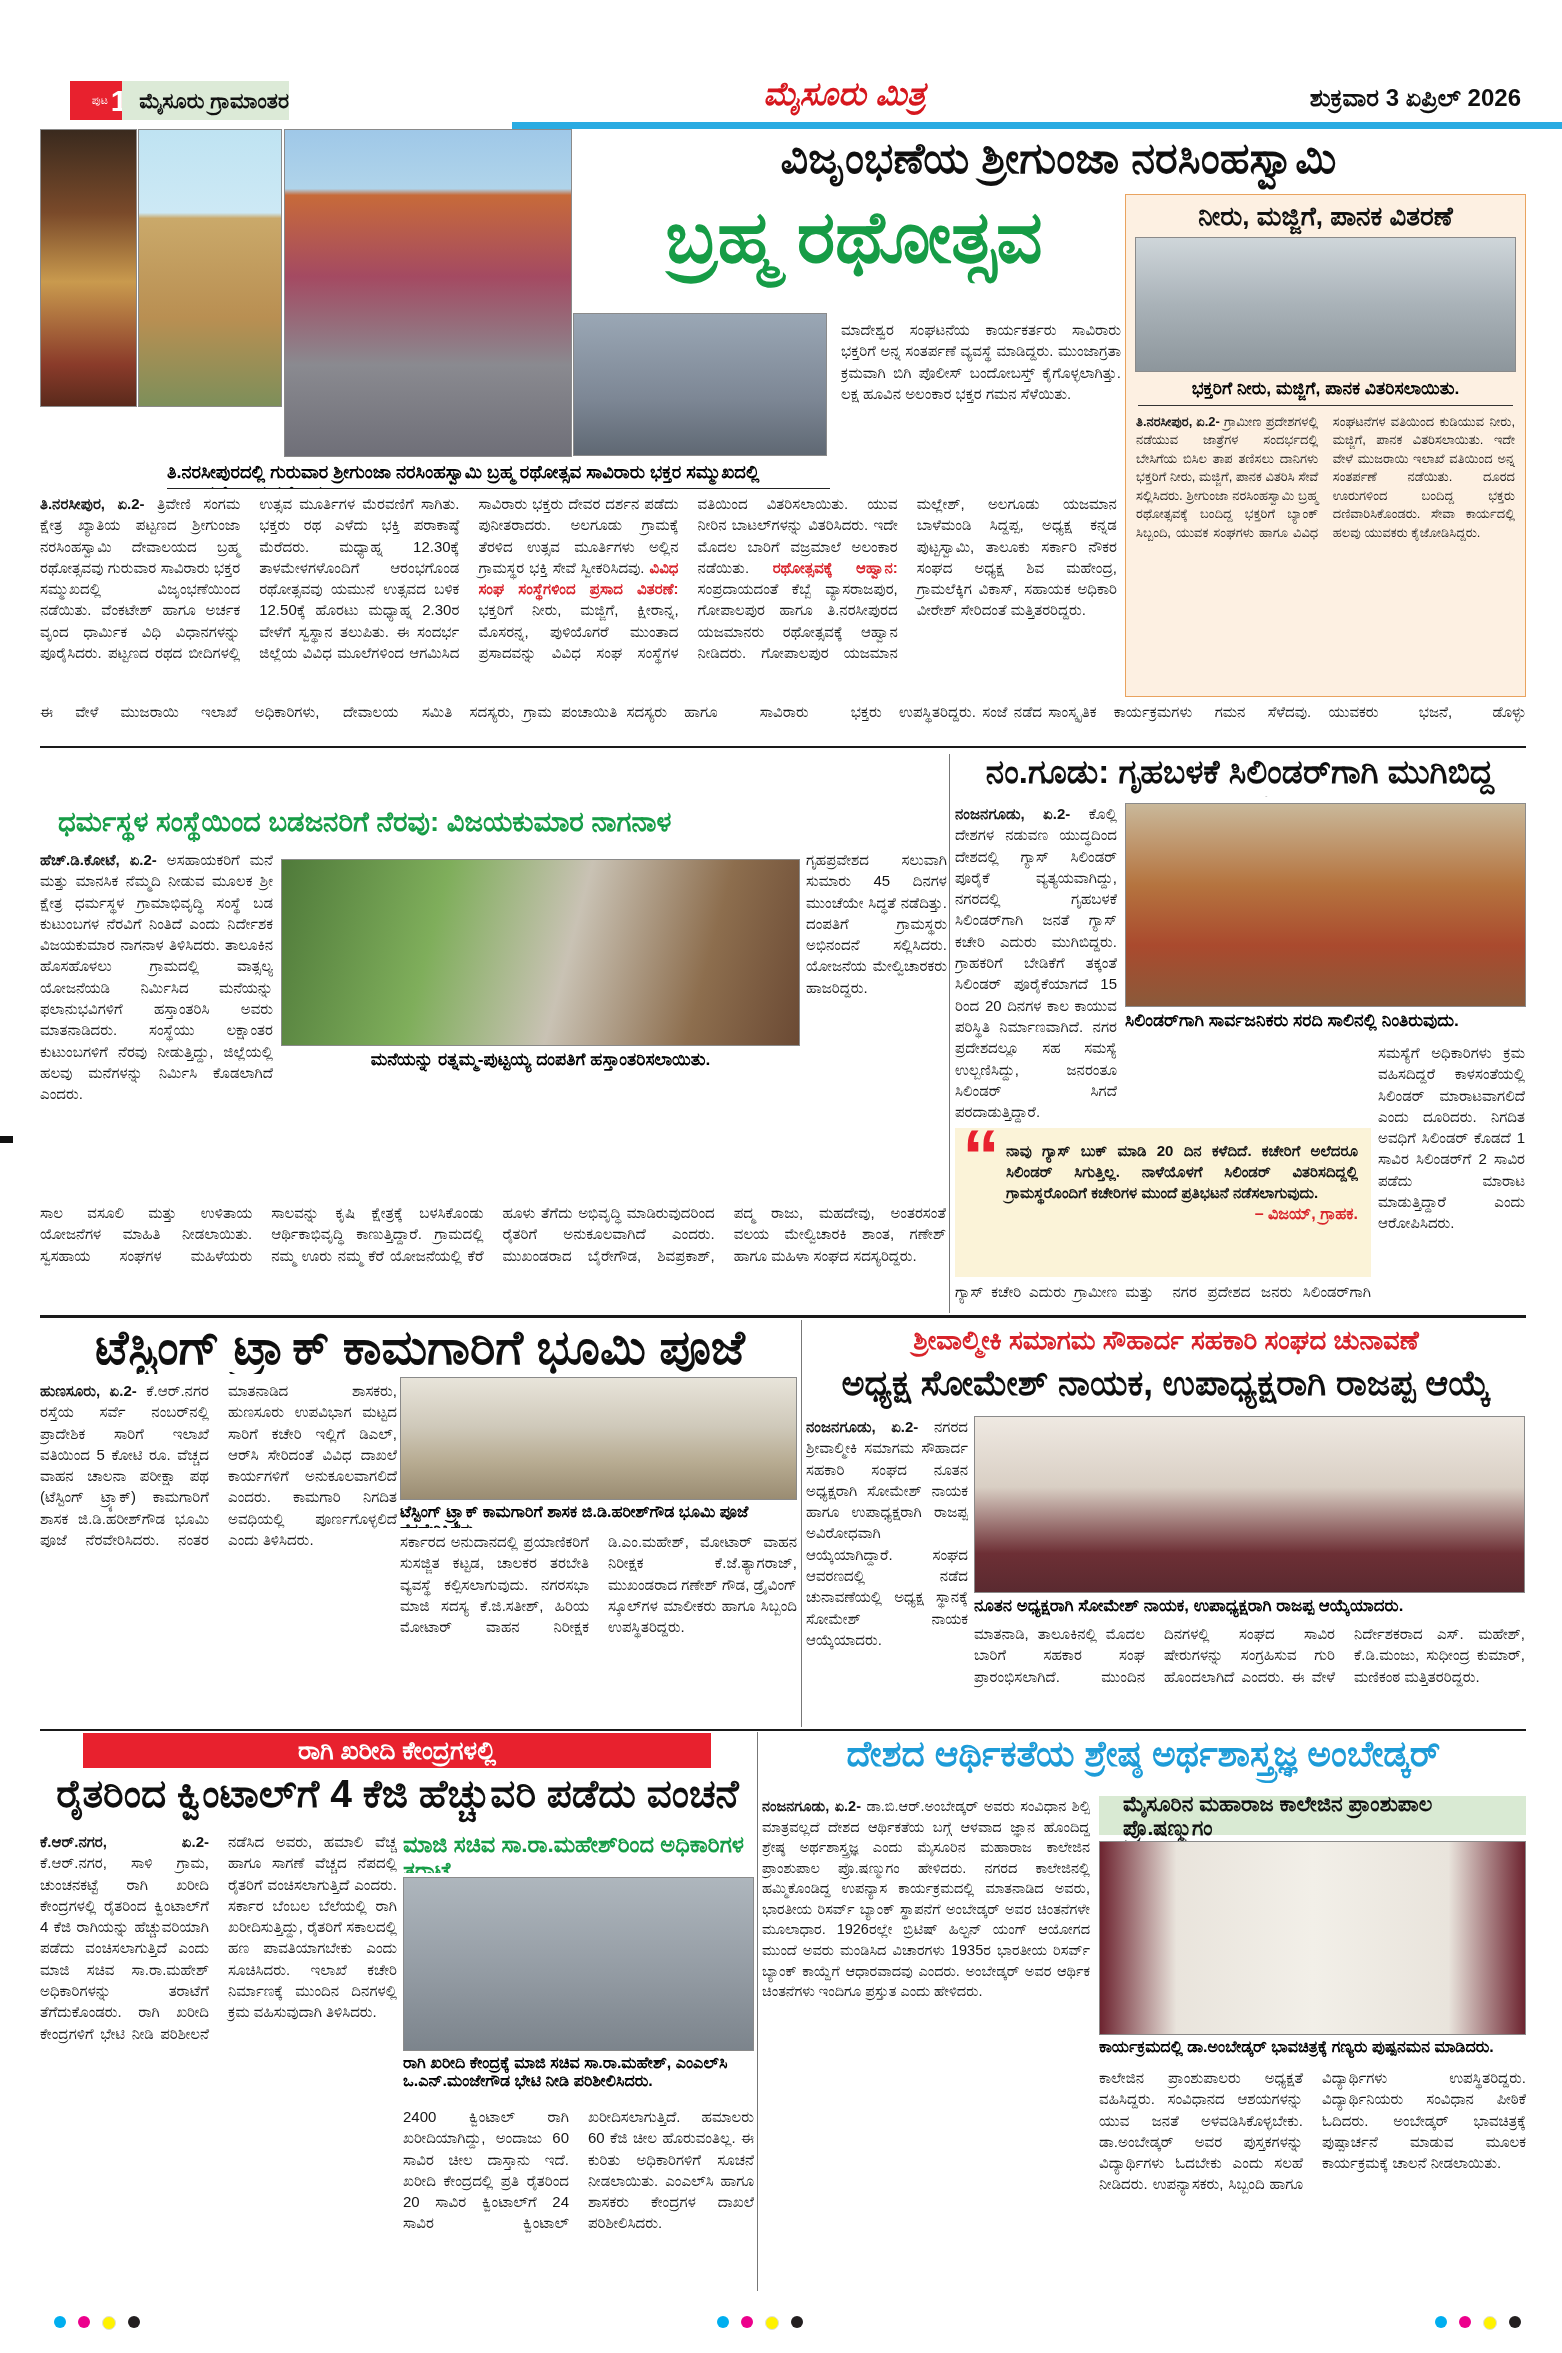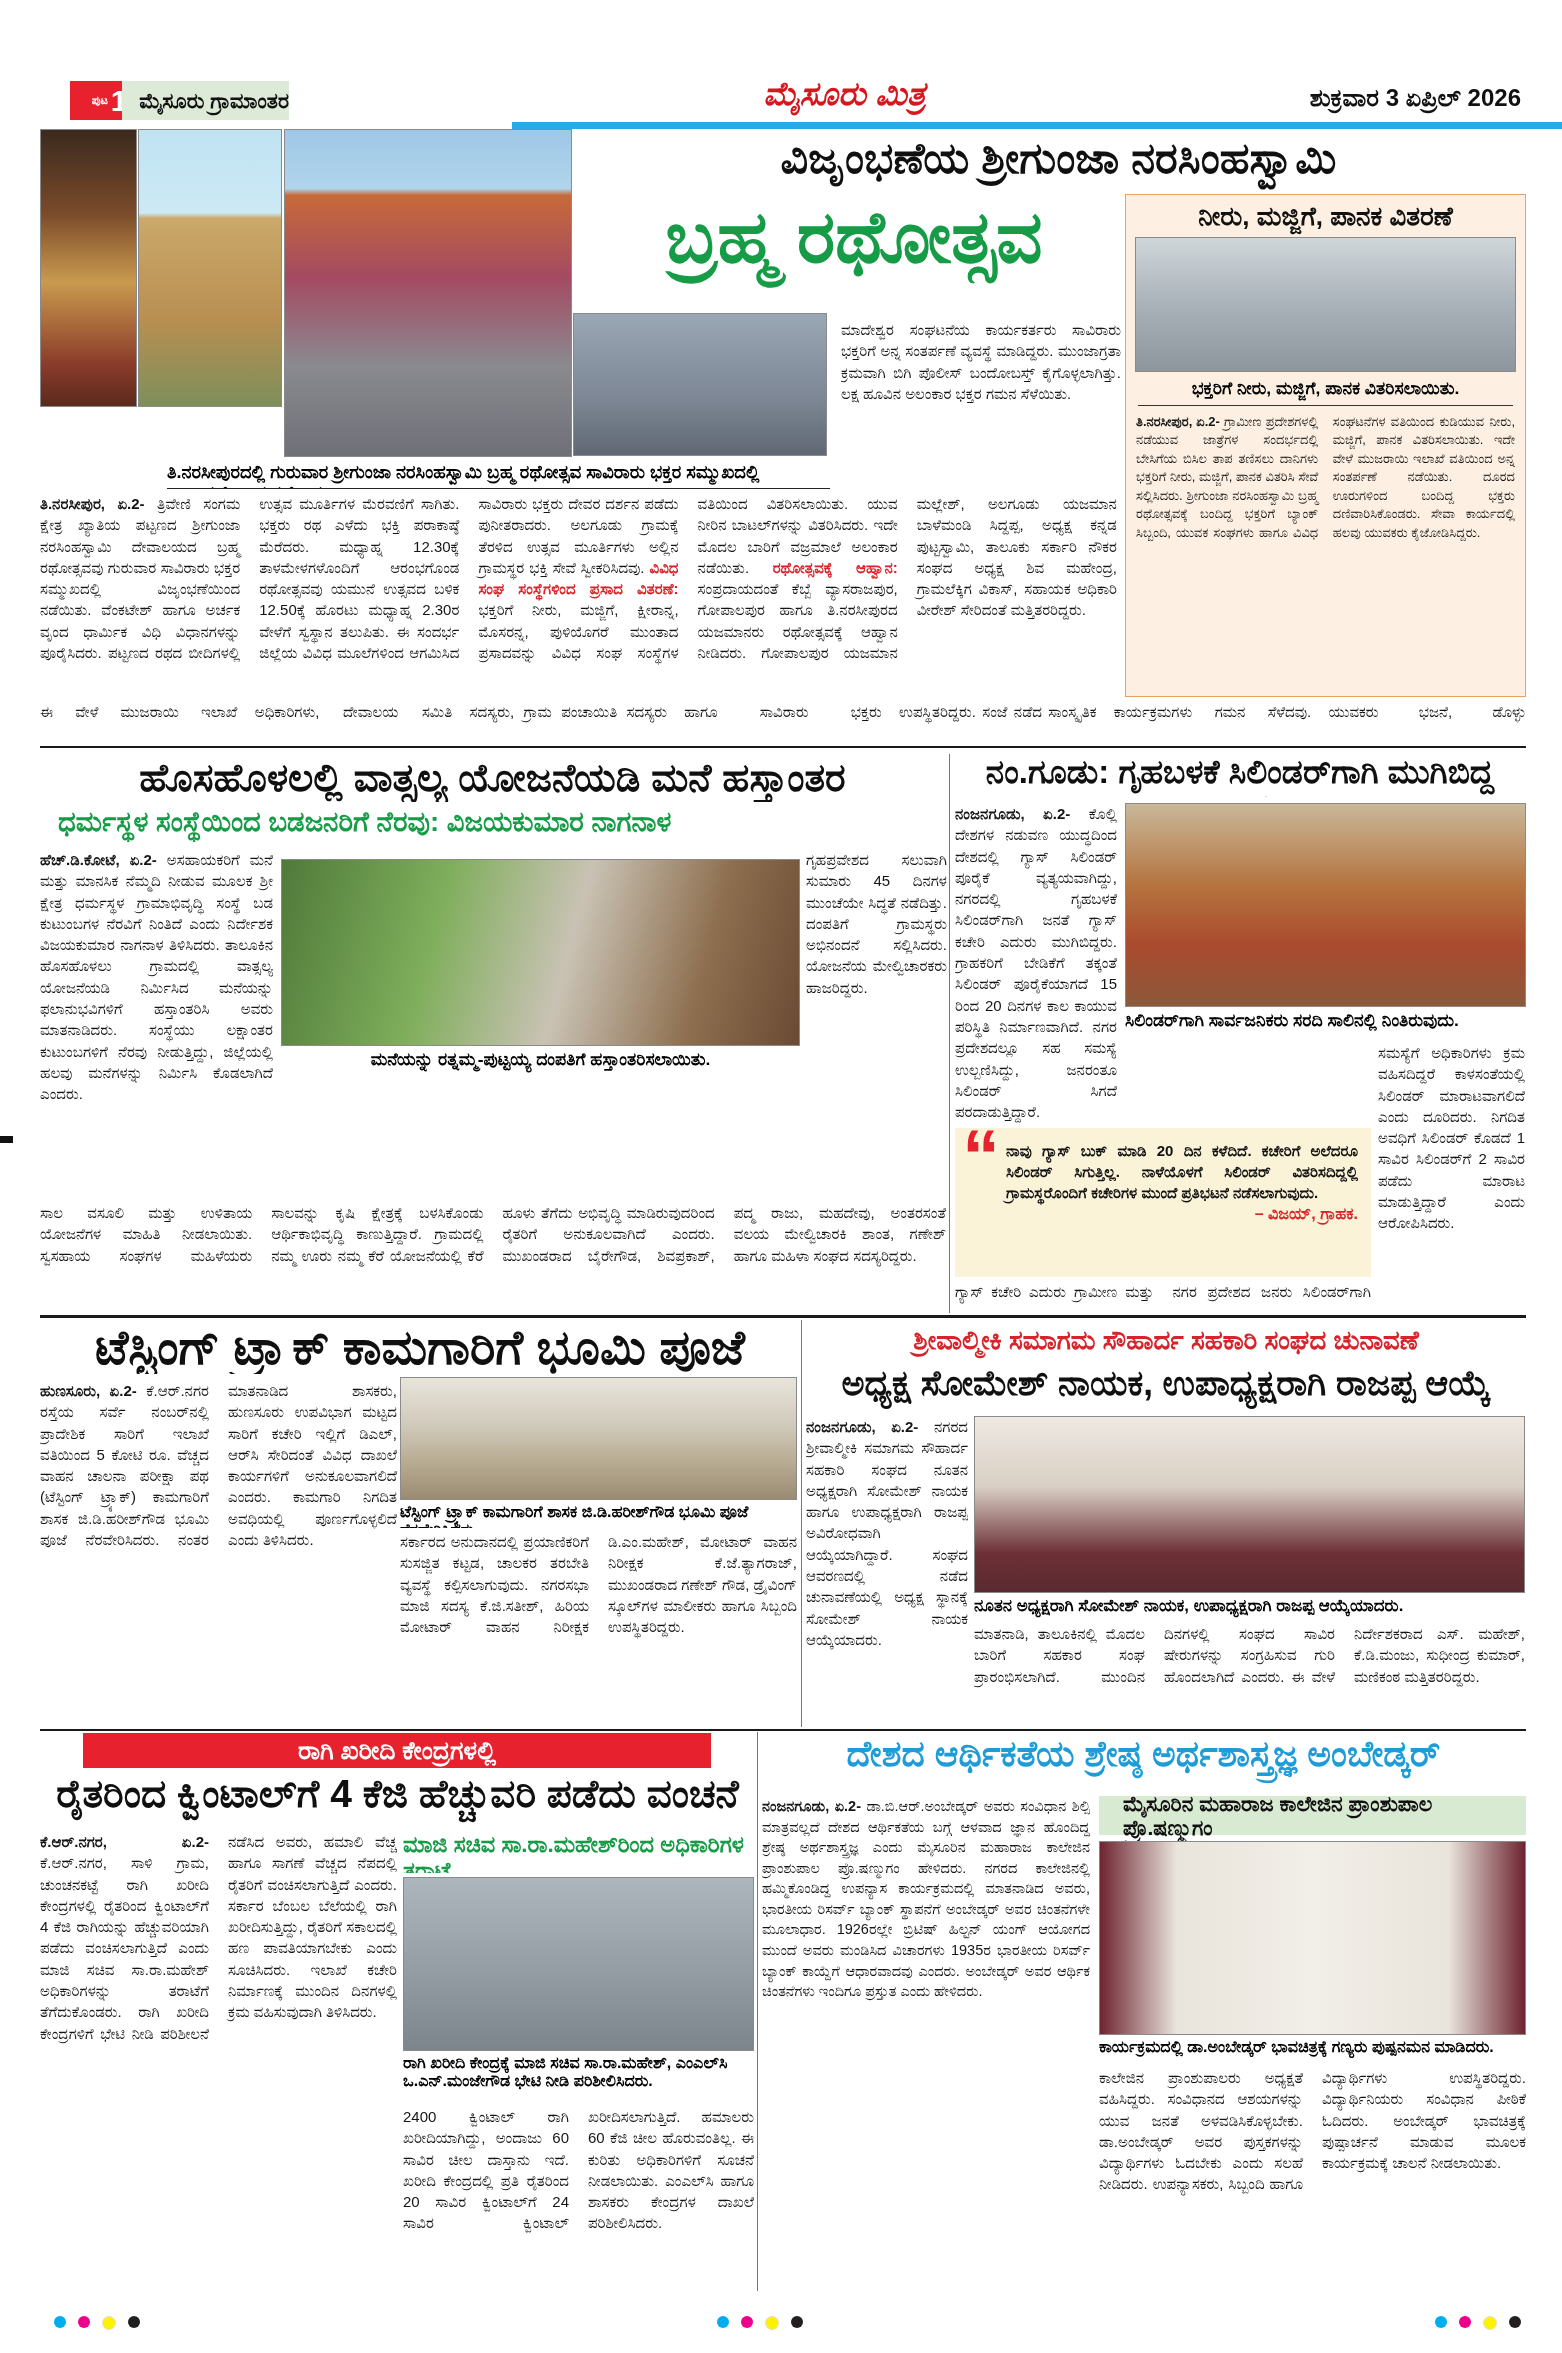--- a/index.html
+++ b/index.html
@@ -26,21 +26,21 @@
   .qtext{font-size:15px;font-weight:bold;line-height:1.4;text-align:justify;}
   .qsig{color:#d8232a;font-weight:bold;text-align:right;font-size:16px;margin-top:2.9px;}
   .sidebar{background:#fdf0e2;border:1.4px solid #e9a35f;box-sizing:border-box;}
 </style>
 </head>
 <body>
 
 <div id="sheet">
 
   <div class="abs" style="left:70px;top:81px;width:52px;height:39px;background:#e8212e;display:flex;align-items:center;justify-content:center;gap:2.9px;">
-    <span style="color:#fff;font-size:11px;font-weight:bold;padding-left:44px;">ಪುಟ</span>
+    <span style="color:#fff;font-size:11px;font-weight:normal;padding-left:44px;">ಪುಟ</span>
     <span style="color:#fff;font-size:30px;font-weight:bold;line-height:1;">10</span>
   </div>
   <div class="abs" style="left:122px;top:81px;width:167px;height:39px;background:#dcead7;display:flex;align-items:center;justify-content:flex-end;">
     <span style="font-size:21px;font-weight:bold;white-space:nowrap;">ಮೈಸೂರು ಗ್ರಾಮಾಂತರ</span>
   </div>
   <div class="abs" style="left:674px;top:72px;width:341px;height:45px;display:flex;align-items:center;justify-content:center;">
     <span style="color:#d6171e;font-size:33px;font-weight:bold;font-style:italic;white-space:nowrap;">ಮೈಸೂರು ಮಿತ್ರ</span>
   </div>
   <div class="abs" style="left:1130px;top:84px;width:391px;height:33px;text-align:right;font-size:24px;font-weight:bold;">ಶುಕ್ರವಾರ 3 ಏಪ್ರಿಲ್ 2026</div>
   <div class="abs" style="left:512px;top:122px;width:1051px;height:7.2px;background:#29abe2;"></div>
@@ -73,21 +73,20 @@
     <span>ತ್ರಿವೇಣಿ ಸಂಗಮ ಕ್ಷೇತ್ರ ಖ್ಯಾತಿಯ ಪಟ್ಟಣದ ಶ್ರೀಗುಂಜಾ ನರಸಿಂಹಸ್ವಾಮಿ ದೇವಾಲಯದ ಬ್ರಹ್ಮ ರಥೋತ್ಸವವು ಗುರುವಾರ ಸಾವಿರಾರು ಭಕ್ತರ ಸಮ್ಮುಖದಲ್ಲಿ ವಿಜೃಂಭಣೆಯಿಂದ ನಡೆಯಿತು. ವೆಂಕಟೇಶ್ ಹಾಗೂ ಅರ್ಚಕ ವೃಂದ ಧಾರ್ಮಿಕ ವಿಧಿ ವಿಧಾನಗಳನ್ನು ಪೂರೈಸಿದರು. ಪಟ್ಟಣದ ರಥದ ಬೀದಿಗಳಲ್ಲಿ ಉತ್ಸವ ಮೂರ್ತಿಗಳ ಮೆರವಣಿಗೆ ಸಾಗಿತು. ಭಕ್ತರು ರಥ ಎಳೆದು ಭಕ್ತಿ ಪರಾಕಾಷ್ಠೆ ಮೆರೆದರು. ಮಧ್ಯಾಹ್ನ 12.30ಕ್ಕೆ ತಾಳಮೇಳಗಳೊಂದಿಗೆ ಆರಂಭಗೊಂಡ ರಥೋತ್ಸವವು ಯಮುನೆ ಉತ್ಸವದ ಬಳಿಕ 12.50ಕ್ಕೆ ಹೊರಟು ಮಧ್ಯಾಹ್ನ 2.30ರ ವೇಳೆಗೆ ಸ್ವಸ್ಥಾನ ತಲುಪಿತು. ಈ ಸಂದರ್ಭ ಜಿಲ್ಲೆಯ ವಿವಿಧ ಮೂಲೆಗಳಿಂದ ಆಗಮಿಸಿದ ಸಾವಿರಾರು ಭಕ್ತರು ದೇವರ ದರ್ಶನ ಪಡೆದು ಪುನೀತರಾದರು. ಅಲಗೂಡು ಗ್ರಾಮಕ್ಕೆ ತೆರಳಿದ ಉತ್ಸವ ಮೂರ್ತಿಗಳು ಅಲ್ಲಿನ ಗ್ರಾಮಸ್ಥರ ಭಕ್ತಿ ಸೇವೆ ಸ್ವೀಕರಿಸಿದವು.</span>
     <span class="rsub">ವಿವಿಧ ಸಂಘ ಸಂಸ್ಥೆಗಳಿಂದ ಪ್ರಸಾದ ವಿತರಣೆ:</span>
     <span>ಭಕ್ತರಿಗೆ ನೀರು, ಮಜ್ಜಿಗೆ, ಕ್ಷೀರಾನ್ನ, ಮೊಸರನ್ನ, ಪುಳಿಯೊಗರೆ ಮುಂತಾದ ಪ್ರಸಾದವನ್ನು ವಿವಿಧ ಸಂಘ ಸಂಸ್ಥೆಗಳ ವತಿಯಿಂದ ವಿತರಿಸಲಾಯಿತು. ಯುವ ನೀರಿನ ಬಾಟಲ್‌ಗಳನ್ನು ವಿತರಿಸಿದರು. ಇದೇ ಮೊದಲ ಬಾರಿಗೆ ವಜ್ರಮಾಲೆ ಅಲಂಕಾರ ನಡೆಯಿತು.</span>
     <span class="rsub">ರಥೋತ್ಸವಕ್ಕೆ ಆಹ್ವಾನ:</span>
     <span>ಸಂಪ್ರದಾಯದಂತೆ ಕೆಬ್ಬೆ ವ್ಯಾಸರಾಜಪುರ, ಗೋಪಾಲಪುರ ಹಾಗೂ ತಿ.ನರಸೀಪುರದ ಯಜಮಾನರು ರಥೋತ್ಸವಕ್ಕೆ ಆಹ್ವಾನ ನೀಡಿದರು. ಗೋಪಾಲಪುರ ಯಜಮಾನ ಮಲ್ಲೇಶ್, ಅಲಗೂಡು ಯಜಮಾನ ಬಾಳೆಮಂಡಿ ಸಿದ್ದಪ್ಪ, ಅಧ್ಯಕ್ಷ ಕನ್ನಡ ಪುಟ್ಟಸ್ವಾಮಿ, ತಾಲೂಕು ಸರ್ಕಾರಿ ನೌಕರ ಸಂಘದ ಅಧ್ಯಕ್ಷ ಶಿವ ಮಹೇಂದ್ರ, ಗ್ರಾಮಲೆಕ್ಕಿಗ ವಿಕಾಸ್, ಸಹಾಯಕ ಅಧಿಕಾರಿ ವೀರೇಶ್ ಸೇರಿದಂತೆ ಮತ್ತಿತರರಿದ್ದರು.</span>
   </div>
   <div class="abs bt cc7" style="left:40px;top:701px;width:1486px;height:42px;">ಈ ವೇಳೆ ಮುಜರಾಯಿ ಇಲಾಖೆ ಅಧಿಕಾರಿಗಳು, ದೇವಾಲಯ ಸಮಿತಿ ಸದಸ್ಯರು, ಗ್ರಾಮ ಪಂಚಾಯಿತಿ ಸದಸ್ಯರು ಹಾಗೂ ಸಾವಿರಾರು ಭಕ್ತರು ಉಪಸ್ಥಿತರಿದ್ದರು. ಸಂಜೆ ನಡೆದ ಸಾಂಸ್ಕೃತಿಕ ಕಾರ್ಯಕ್ರಮಗಳು ಗಮನ ಸೆಳೆದವು. ಯುವಕರು ಭಜನೆ, ಡೊಳ್ಳು ಕುಣಿತದೊಂದಿಗೆ ಮೆರವಣಿಗೆಗೆ ಮೆರುಗು ನೀಡಿದರು. ಶಂಕರಪುರ, ಸಂತೃಪ್ತ ಕುಮಾರ್, ರಾಮೇಗೌಡ ಸೇರಿದಂತೆ ಹಲವರು ಸೇವೆಯಲ್ಲಿ ಭಾಗಿಯಾಗಿದ್ದರು.</div>
 
   <div class="abs hrule" style="left:40px;top:746px;width:1486px;height:2.2px;"></div>
 
-  <div class="abs hl" style="left:43px;top:757px;width:899px;height:45px;font-size:39px;">ಹೊಸಹೊಳಲಲ್ಲಿ ವಾತ್ಸಲ್ಯ ಯೋಜನೆಯಡಿ ಮನೆ ಹಸ್ತಾಂತರ</div>
   <div class="abs gsub" style="left:58px;top:806px;width:797px;height:36px;font-size:27.5px;overflow:hidden;">ಧರ್ಮಸ್ಥಳ ಸಂಸ್ಥೆಯಿಂದ ಬಡಜನರಿಗೆ ನೆರವು: ವಿಜಯಕುಮಾರ ನಾಗನಾಳ</div>
   <div class="abs bt" style="left:40px;top:849px;width:233px;height:346px;">
     <span class="dl">ಹೆಚ್.ಡಿ.ಕೋಟೆ, ಏ.2-</span>
     <span>ಅಸಹಾಯಕರಿಗೆ ಮನೆ ಮತ್ತು ಮಾನಸಿಕ ನೆಮ್ಮದಿ ನೀಡುವ ಮೂಲಕ ಶ್ರೀ ಕ್ಷೇತ್ರ ಧರ್ಮಸ್ಥಳ ಗ್ರಾಮಾಭಿವೃದ್ಧಿ ಸಂಸ್ಥೆ ಬಡ ಕುಟುಂಬಗಳ ನೆರವಿಗೆ ನಿಂತಿದೆ ಎಂದು ನಿರ್ದೇಶಕ ವಿಜಯಕುಮಾರ ನಾಗನಾಳ ತಿಳಿಸಿದರು. ತಾಲೂಕಿನ ಹೊಸಹೊಳಲು ಗ್ರಾಮದಲ್ಲಿ ವಾತ್ಸಲ್ಯ ಯೋಜನೆಯಡಿ ನಿರ್ಮಿಸಿದ ಮನೆಯನ್ನು ಫಲಾನುಭವಿಗಳಿಗೆ ಹಸ್ತಾಂತರಿಸಿ ಅವರು ಮಾತನಾಡಿದರು. ಸಂಸ್ಥೆಯು ಲಕ್ಷಾಂತರ ಕುಟುಂಬಗಳಿಗೆ ನೆರವು ನೀಡುತ್ತಿದ್ದು, ಜಿಲ್ಲೆಯಲ್ಲಿ ಹಲವು ಮನೆಗಳನ್ನು ನಿರ್ಮಿಸಿ ಕೊಡಲಾಗಿದೆ ಎಂದರು.</span>
   </div>
   <div class="abs ph" style="left:281px;top:859px;width:519px;height:187px;background:linear-gradient(105deg,#4f7a3a,#7fae5b 30%,#c9c2b4 55%,#8d6e4e 80%,#6b4a34);"></div>
   <div class="abs cap" style="left:281px;top:1049px;width:519px;height:26px;font-size:17.4px;text-align:center;">ಮನೆಯನ್ನು ರತ್ನಮ್ಮ-ಪುಟ್ಟಯ್ಯ ದಂಪತಿಗೆ ಹಸ್ತಾಂತರಿಸಲಾಯಿತು.</div>
   <div class="abs bt" style="left:806px;top:849px;width:141px;height:346px;">ಗೃಹಪ್ರವೇಶದ ಸಲುವಾಗಿ ಸುಮಾರು 45 ದಿನಗಳ ಮುಂಚೆಯೇ ಸಿದ್ಧತೆ ನಡೆದಿತ್ತು. ದಂಪತಿಗೆ ಗ್ರಾಮಸ್ಥರು ಅಭಿನಂದನೆ ಸಲ್ಲಿಸಿದರು. ಯೋಜನೆಯ ಮೇಲ್ವಿಚಾರಕರು ಹಾಜರಿದ್ದರು.</div>
   <div class="abs bt" style="left:40px;top:1202px;width:906px;height:107px;column-count:4;column-gap:19px;">ಸಾಲ ವಸೂಲಿ ಮತ್ತು ಉಳಿತಾಯ ಯೋಜನೆಗಳ ಮಾಹಿತಿ ನೀಡಲಾಯಿತು. ಸ್ವಸಹಾಯ ಸಂಘಗಳ ಮಹಿಳೆಯರು ಸಾಲವನ್ನು ಕೃಷಿ ಕ್ಷೇತ್ರಕ್ಕೆ ಬಳಸಿಕೊಂಡು ಆರ್ಥಿಕಾಭಿವೃದ್ಧಿ ಕಾಣುತ್ತಿದ್ದಾರೆ. ಗ್ರಾಮದಲ್ಲಿ ನಮ್ಮ ಊರು ನಮ್ಮ ಕೆರೆ ಯೋಜನೆಯಲ್ಲಿ ಕೆರೆ ಹೂಳು ತೆಗೆದು ಅಭಿವೃದ್ಧಿ ಮಾಡಿರುವುದರಿಂದ ರೈತರಿಗೆ ಅನುಕೂಲವಾಗಿದೆ ಎಂದರು. ಮುಖಂಡರಾದ ಬೈರೇಗೌಡ, ಶಿವಪ್ರಕಾಶ್, ಪದ್ಮ ರಾಜು, ಮಹದೇವು, ಅಂತರಸಂತೆ ವಲಯ ಮೇಲ್ವಿಚಾರಕಿ ಶಾಂತ, ಗಣೇಶ್ ಹಾಗೂ ಮಹಿಳಾ ಸಂಘದ ಸದಸ್ಯರಿದ್ದರು.</div>
 

